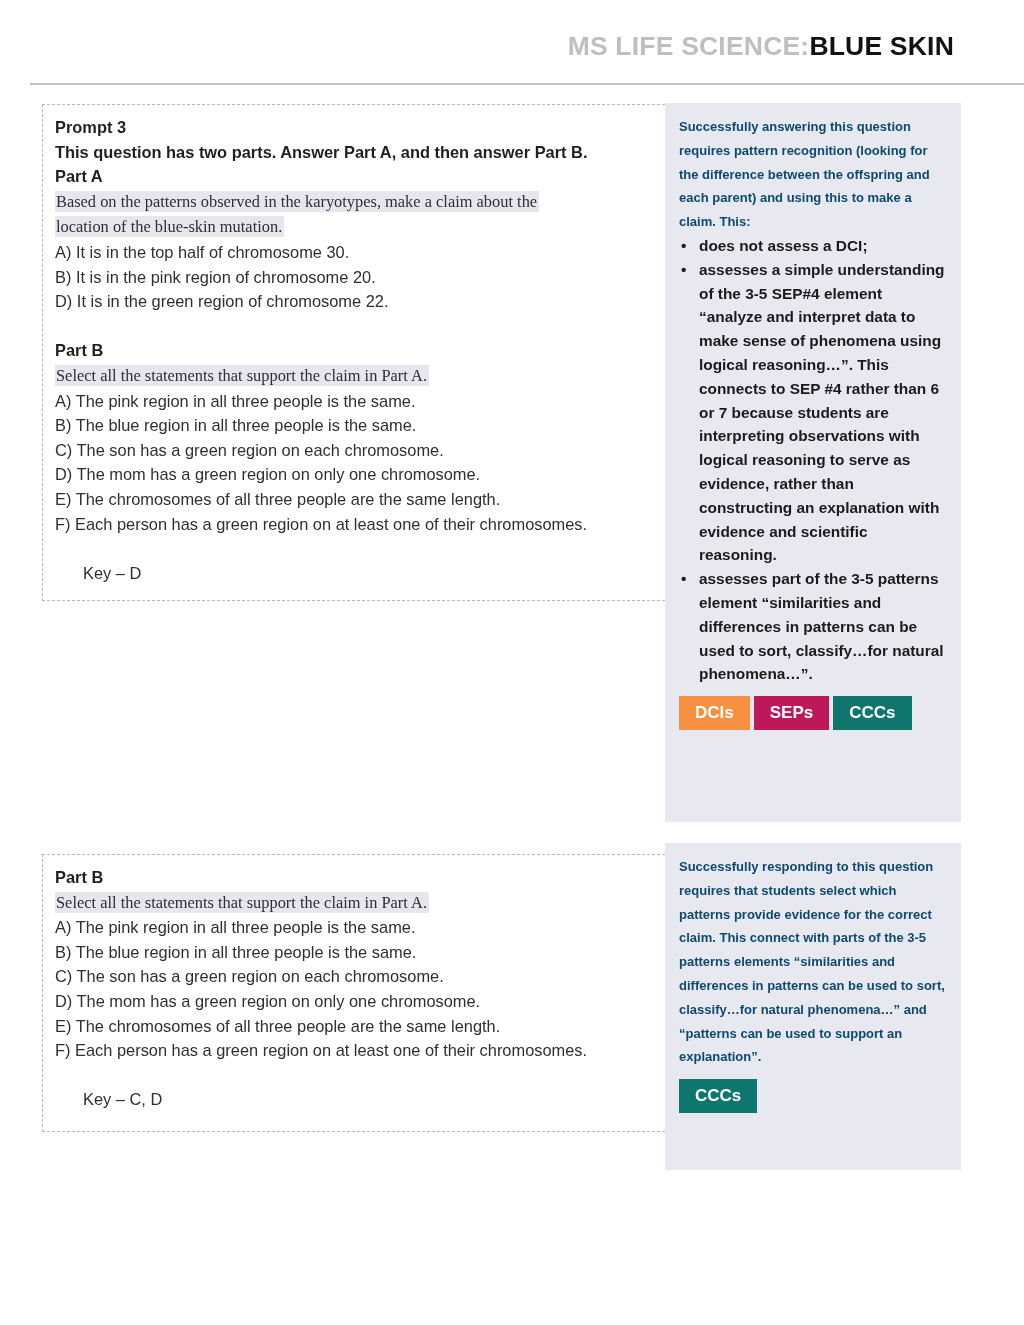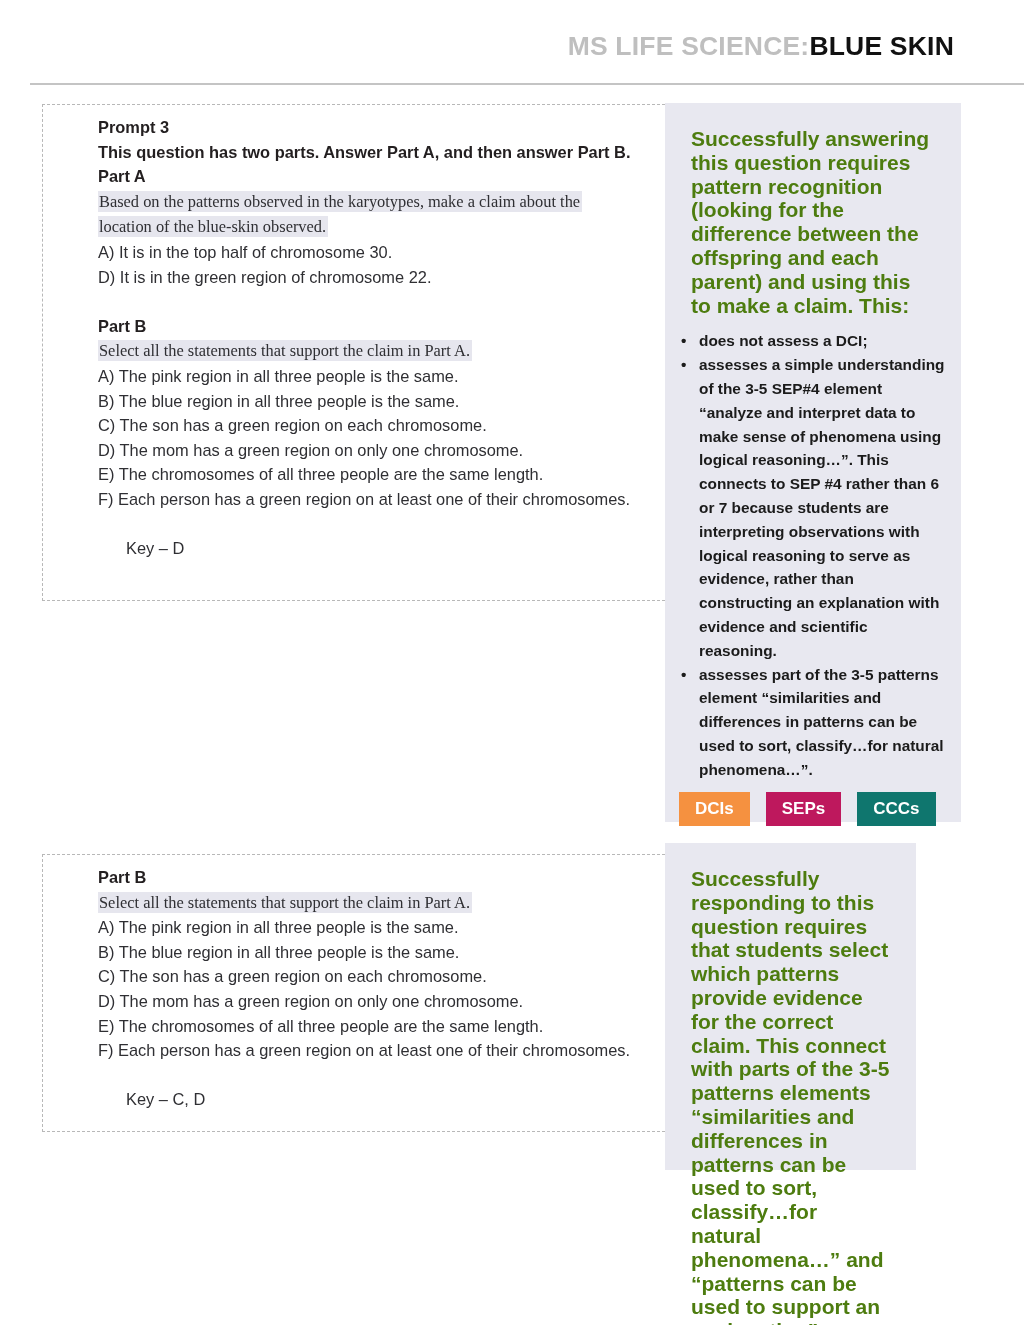--- a/index.html
+++ b/index.html
@@ -43,21 +43,20 @@
     height: 2px;
     background: #c4c4c4;
   }
 
   
   .qcard {
     position: absolute;
     border: 1.5px dashed #b8b8b8;
     background: #ffffff;
     box-sizing: border-box;
-    padding-left: 43px;
   }
   #qcard-1 { left: 42px; top: 104px; width: 628px; height: 497px; }
   #qcard-2 { left: 42px; top: 854px; width: 628px; height: 278px; }
 
   .qbody {
     padding: 10px 0 0 12px;
     font-size: 16.4px;
     line-height: 24.6px;
     color: #2f2f33;
   }
@@ -74,28 +73,28 @@
   .keyline { white-space: nowrap; margin-left: 28px; }
 
   
   .panel {
     position: absolute;
     background: #e8e8f0;
     box-sizing: border-box;
     padding: 12px 14px 12px 14px;
   }
   #panel-1 { left: 665px; top: 103px; width: 296px; height: 719px; }
-  #panel-2 { left: 665px; top: 843px; width: 251px; height: 327px; }
+  #panel-2 { left: 665px; top: 843px; width: 296px; height: 327px; }
 
   .panel-text {
-    font-size: 21px;
+    font-size: 13px;
     line-height: 23.8px;
     font-weight: 700;
-    color: #4d7c0f;
-    margin: 12px;
+    color: #0c4a6e;
+    margin: 0;
   }
   .panel-bullets {
     margin: 0;
     padding: 0;
     list-style: none;
   }
   .panel-bullets li {
     position: relative;
     padding-left: 20px;
     font-size: 15.4px;
@@ -105,21 +104,21 @@
   }
   .panel-bullets li .bdot {
     position: absolute;
     left: 2px;
     top: 0;
   }
 
   
   .badge-row {
     display: flex;
-    gap: 16px;
+    gap: 4px;
     margin-top: 10px;
     align-items: flex-end;
   }
   .badge {
     display: inline-block;
     color: #ffffff;
     font-size: 17px;
     font-weight: 700;
     padding: 8px 16px 9px 16px;
     line-height: 1;
@@ -138,22 +137,23 @@
   </div>
   <div class="header-rule"></div>
 </div>
 
 <div class="qcard" id="qcard-1">
   <div class="qbody">
     <div class="qline bold">Prompt 3</div>
     <div class="qline bold">This question has two parts. Answer Part A, and then answer Part B.</div>
     <div class="qline bold">Part A</div>
     <div class="qline"><span class="hl">Based on the patterns observed in the karyotypes, make a claim about the</span></div>
-    <div class="qline"><span class="hl">location of the blue-skin observed.</span></div>
+    <div class="qline"><span class="hl">location of the blue-skin mutation.</span></div>
     <div class="qline">A) It is in the top half of chromosome 30.</div>
+    <div class="qline">B) It is in the pink region of chromosome 20.</div>
     <div class="qline">D) It is in the green region of chromosome 22.</div>
     <div class="spacer"></div>
     <div class="qline bold">Part B</div>
     <div class="qline"><span class="hl">Select all the statements that support the claim in Part A.</span></div>
     <div class="qline">A) The pink region in all three people is the same.</div>
     <div class="qline">B) The blue region in all three people is the same.</div>
     <div class="qline">C) The son has a green region on each chromosome.</div>
     <div class="qline">D) The mom has a green region on only one chromosome.</div>
     <div class="qline">E) The chromosomes of all three people are the same length.</div>
     <div class="qline">F) Each person has a green region on at least one of their chromosomes.</div>

